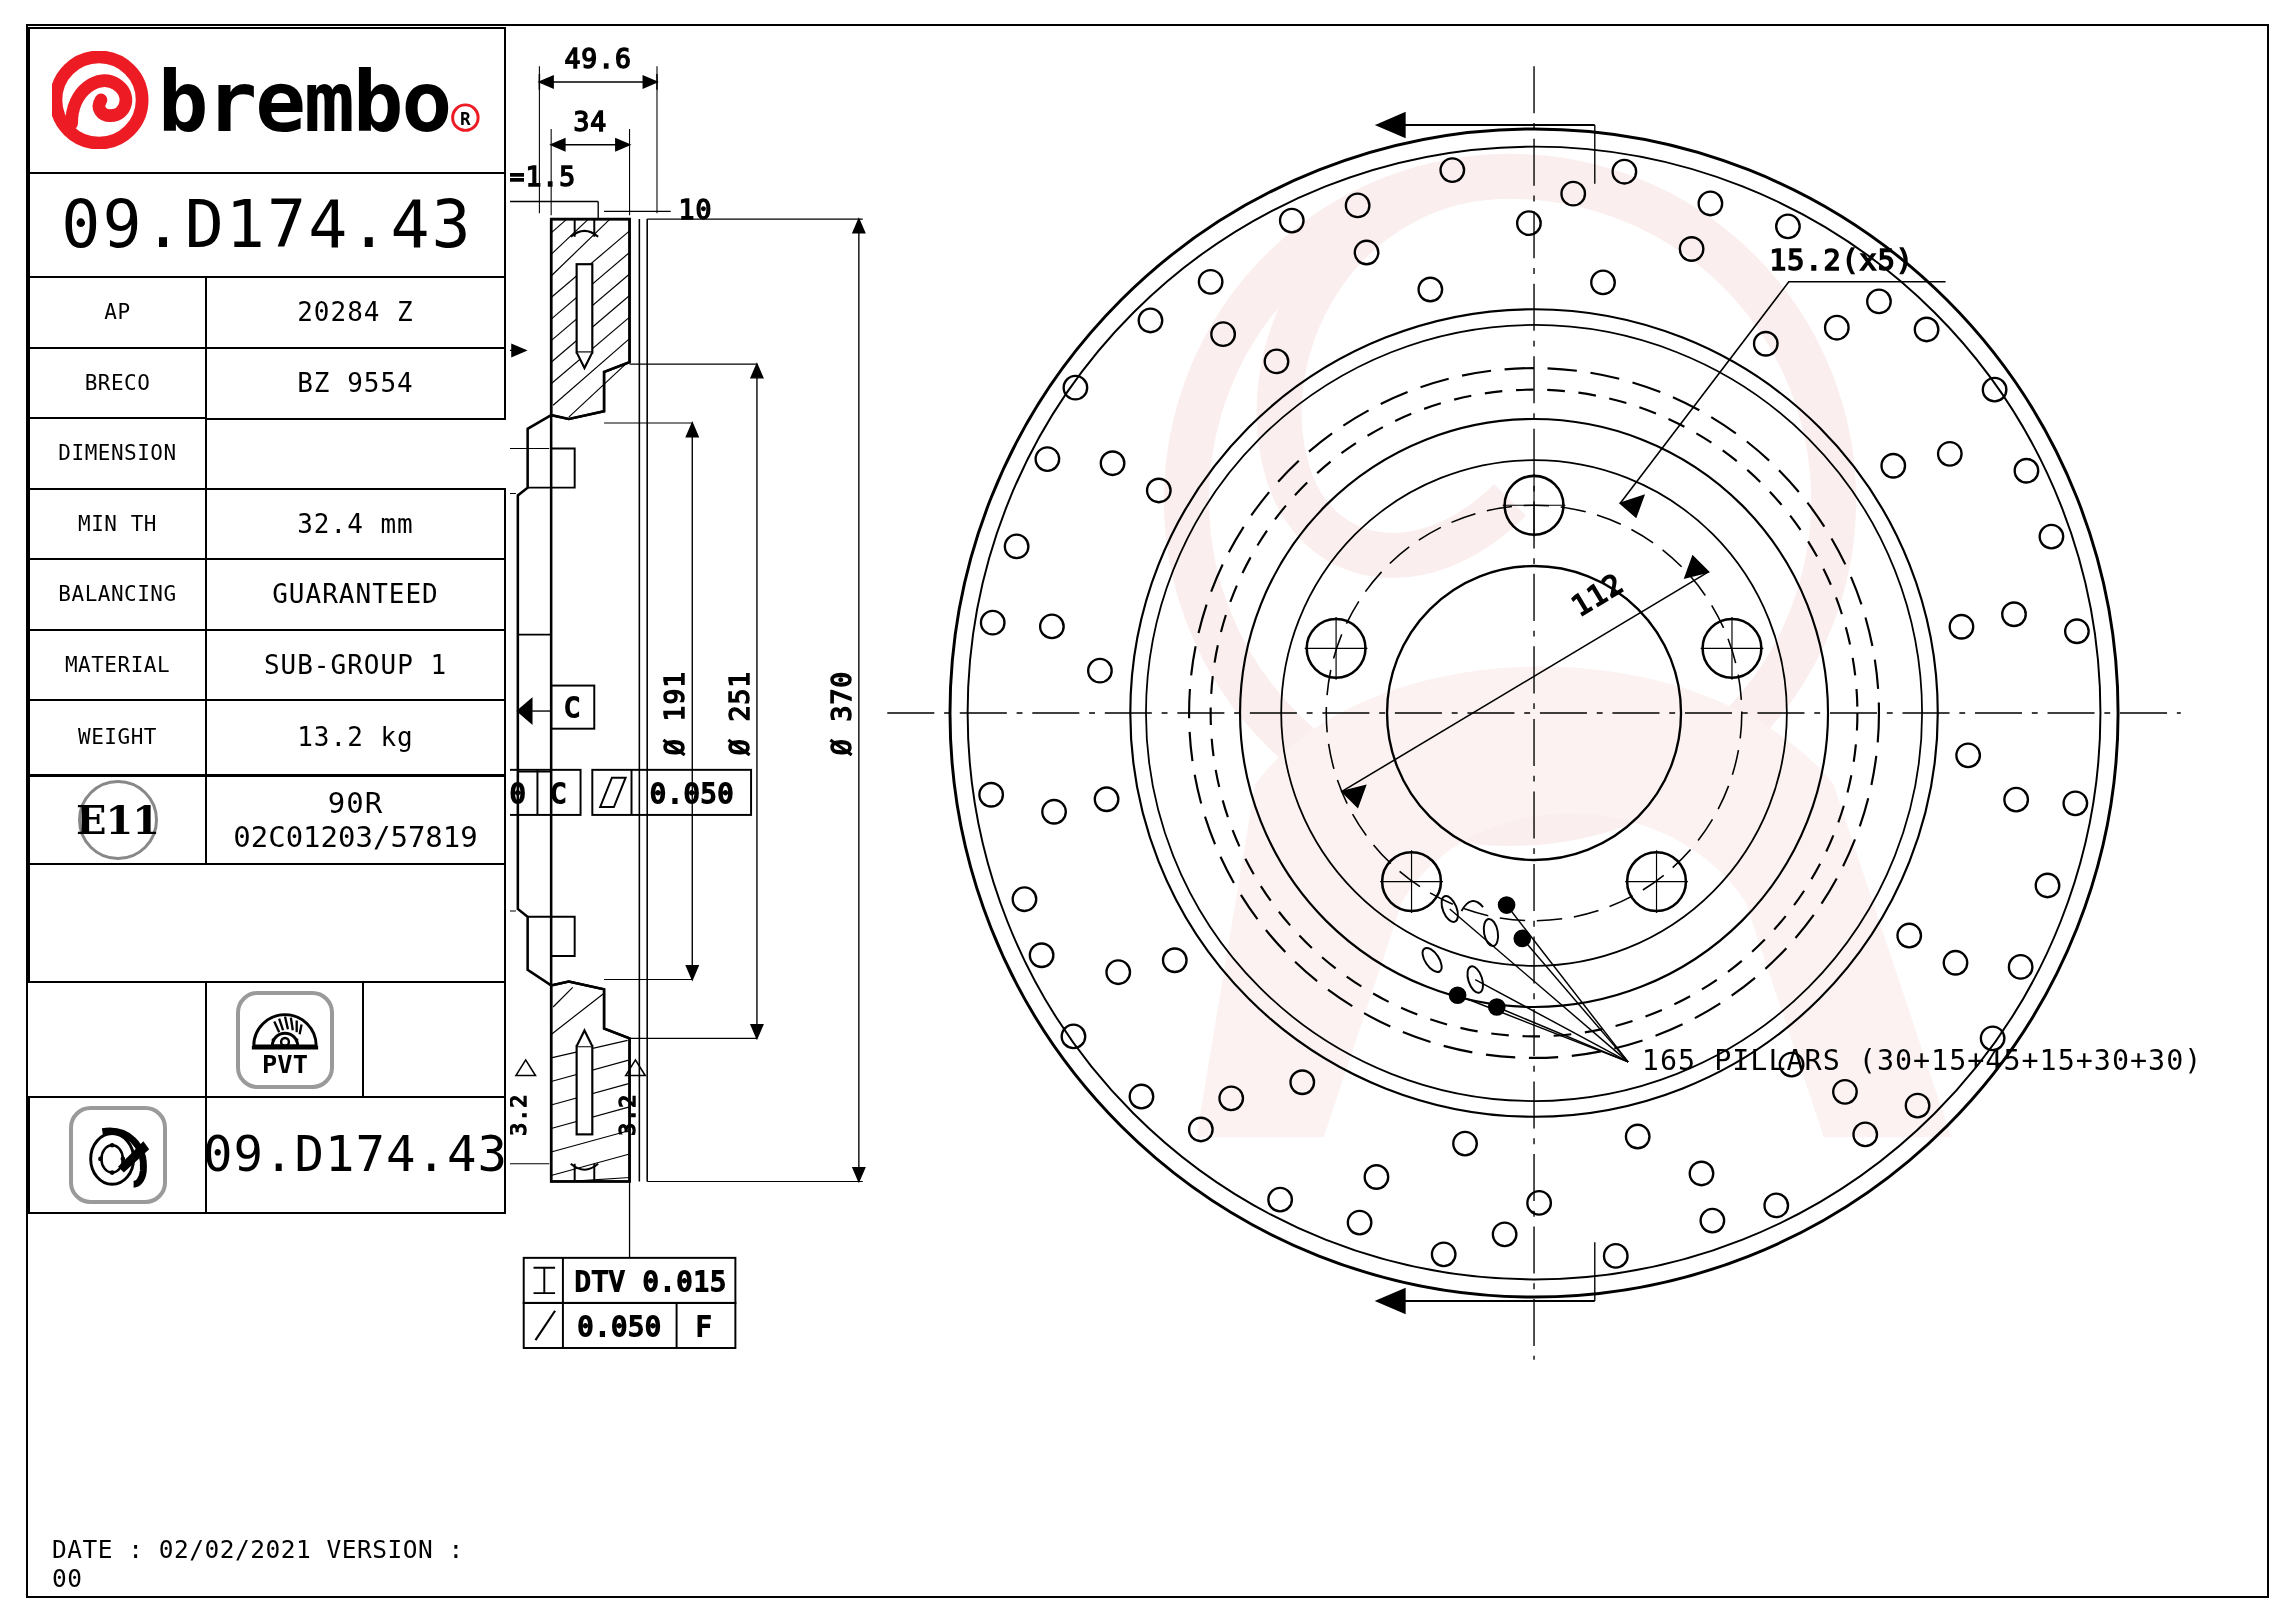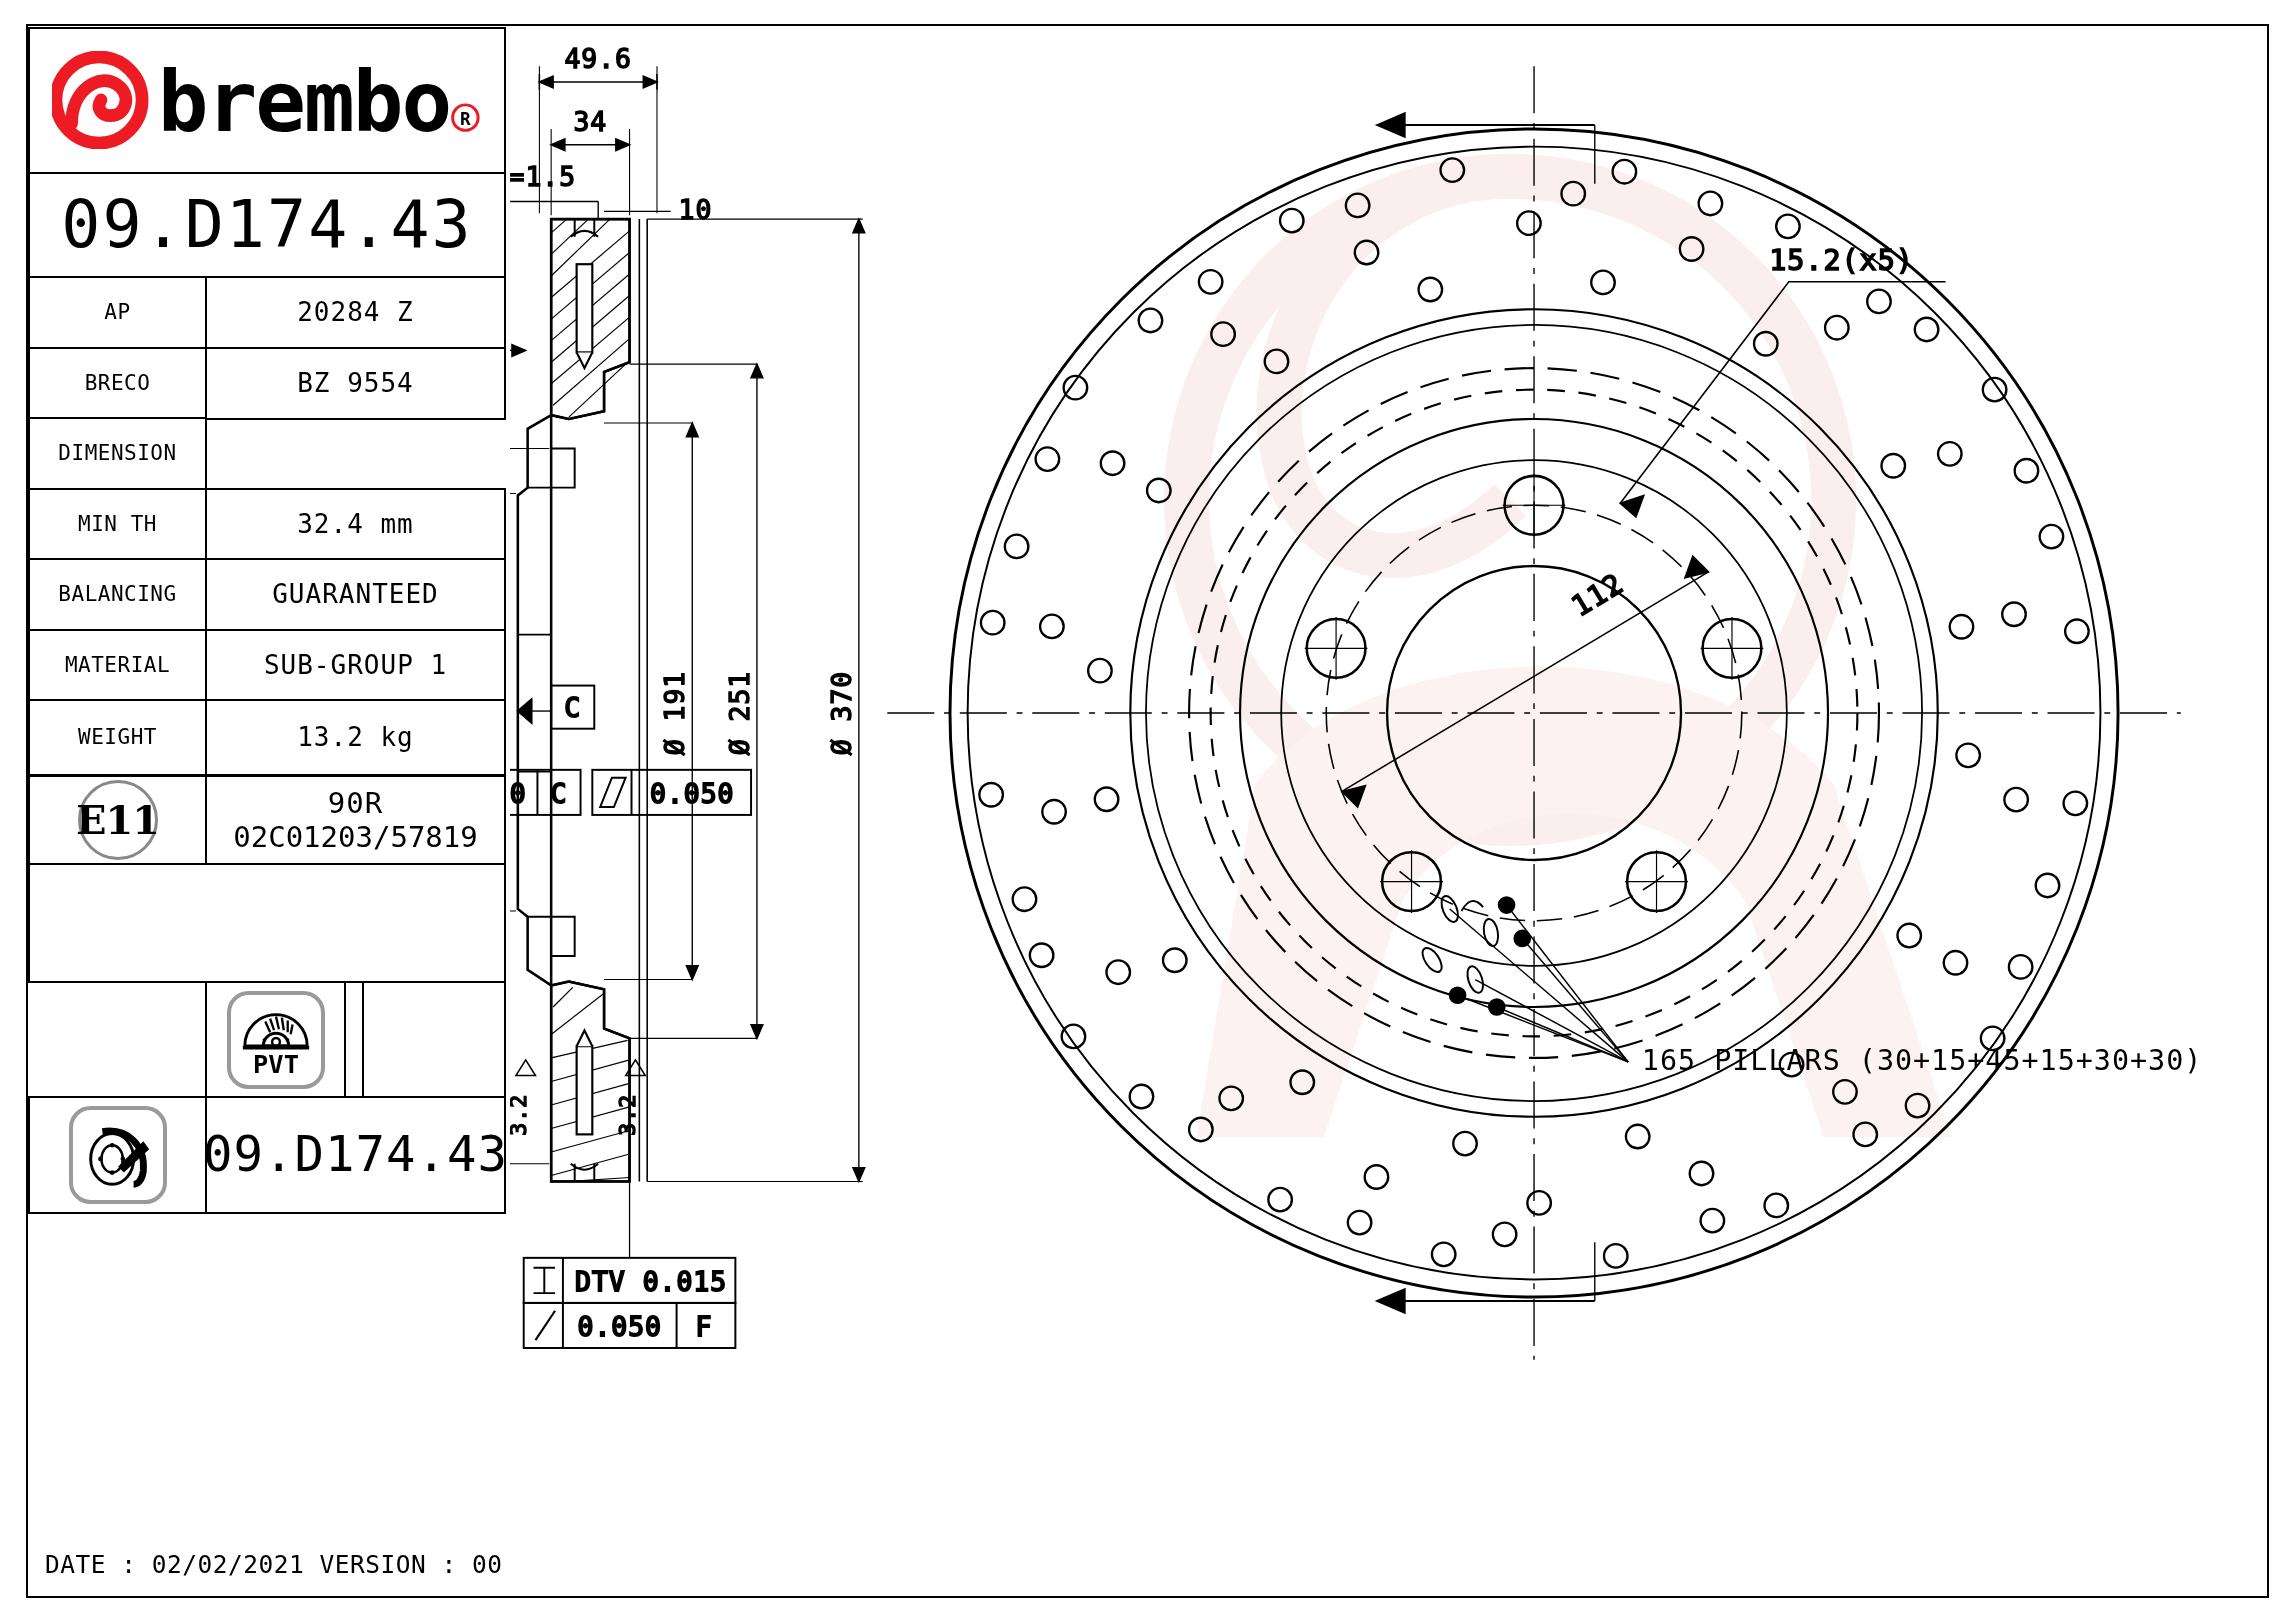--- a/index.html
+++ b/index.html
@@ -36,32 +36,32 @@
   .e11val .l1{font-size:29px;letter-spacing:1px;}
   .e11val .l2{font-size:29px;letter-spacing:0px;}
   .e11circ{width:74px;height:74px;border:3.9px solid #888;border-radius:50%;
            display:flex;align-items:center;justify-content:center;
            font-family:"DejaVu Serif","Liberation Serif",serif;
            font-weight:700;font-size:40px;letter-spacing:-1px;}
 
   .blankrow{left:0;top:836px;width:478px;height:120px;}
 
   .hcbox{left:0;top:954px;width:179px;height:118px;}
-  .pvtbox{left:177px;top:954px;width:141px;height:118px;}
+  .pvtbox{left:177px;top:954px;width:159px;height:118px;}
   .emptybox{left:334px;top:954px;width:144px;height:118px;}
 
   .discbox{left:0;top:1069px;width:179px;height:118px;}
   .discval{left:177px;top:1069px;width:301px;height:118px;}
   .discval .pn2{font-size:49px;letter-spacing:1px;}
 
   .photobox{left:0;top:1185px;width:478px;height:323px;border:none;}
 
   .datebox{position:absolute;left:0;top:1516px;width:478px;height:43px;
            display:flex;align-items:center;justify-content:flex-start;}
-  .datebox span{font-size:24.5px;letter-spacing:0.5px;padding-left:17px;}
+  .datebox span{font-size:24.5px;letter-spacing:0.5px;padding-left:24px;}
 
   
   .badge{width:90px;height:90px;border:4.9px solid #9a9a9a;border-radius:21.6px;
          display:flex;align-items:center;justify-content:center;background:#fff;}
   .badge .t{font-family:"DejaVu Sans","Liberation Sans",sans-serif;
             font-weight:700;font-size:45px;letter-spacing:-2px;}
 
   
   .draw{position:absolute;left:510px;top:26.5px;width:1758px;height:1568px;}
   svg{display:block;}

